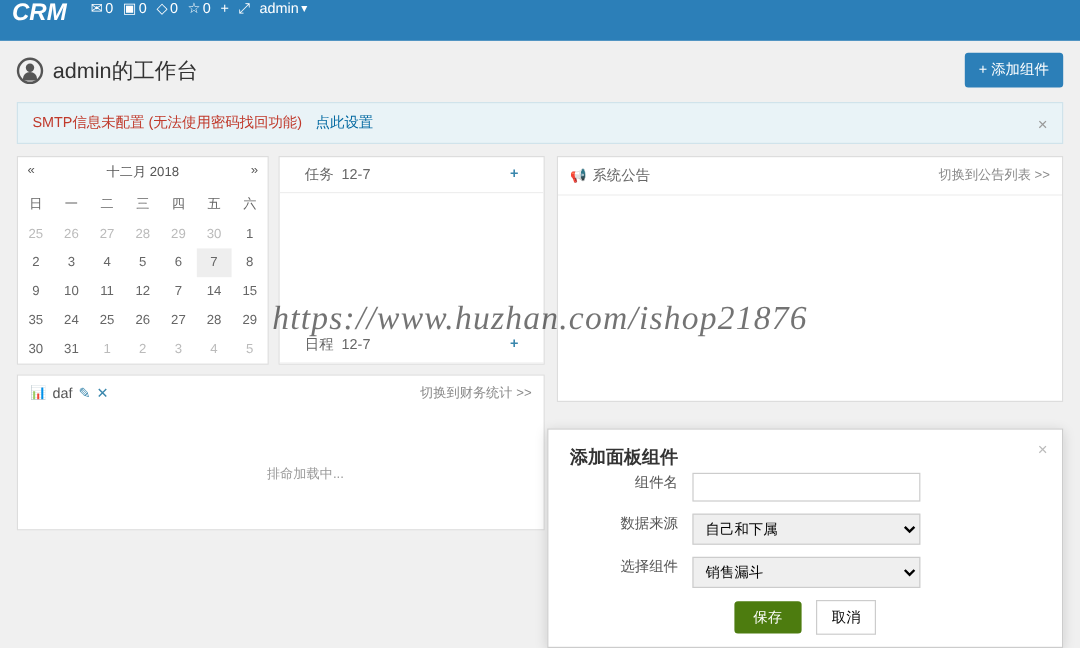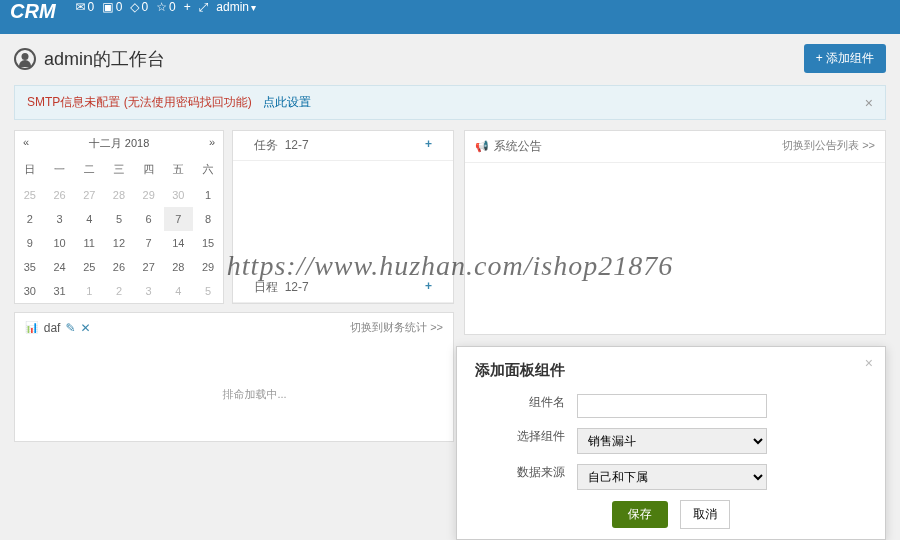--- a/index.html
+++ b/index.html
@@ -36,21 +36,21 @@
 .cal-table td.today { background: #eee; }
 .task-panel { flex: 1; background: #fff; border: 1px solid #ddd; font-size: 12px; display: flex; flex-direction: column; }
 .task-head { padding: 6px 21px; display: flex; justify-content: space-between; color: #666; border-bottom: 1px solid #eee; }
 .task-body { flex: 1; }
 .daf-panel { background: #fff; border: 1px solid #ddd; height: 130px; }
 .daf-head { padding: 7px 10px; font-size: 12px; display: flex; justify-content: space-between; align-items: center; color: #555; }
 .daf-body { text-align: center; color: #999; font-size: 11px; padding-top: 45px; padding-left: 41px; }
 .announce-panel { background: #fff; border: 1px solid #ddd; height: 205px; }
 .ann-head { padding: 7px 10px; font-size: 12px; display: flex; justify-content: space-between; color: #666; border-bottom: 1px solid #eee; }
 .modal { position: absolute; right: 14px; bottom: 0; width: 430px; background: #fff; border: 1px solid #ccc; box-shadow: 0 2px 10px rgba(0,0,0,0.15); padding: 14px 18px 10px; }
-.modal-title { font-size: 15px; font-weight: bold; color: #333; margin-bottom: 14px; }
+.modal-title { font-size: 15px; font-weight: bold; color: #333; margin-bottom: 3px; }
 .modal-close { position: absolute; top: 8px; right: 12px; color: #bbb; cursor: pointer; font-size: 14px; }
 .form-row { display: flex; align-items: flex-start; margin-bottom: 10px; }
 .form-label { width: 90px; text-align: right; font-size: 12px; color: #555; margin-right: 12px; }
 .form-input, .form-select { width: 190px; padding: 4px 6px; font-size: 12px; border: 1px solid #ccc; }
 .form-actions { text-align: center; margin-top: 8px; }
 .btn-save { background: #4d7c0f; color: #fff; border: none; padding: 5px 16px; font-size: 12px; border-radius: 3px; margin-right: 8px; cursor: pointer; }
 .btn-cancel { background: #fff; border: 1px solid #ccc; padding: 5px 12px; font-size: 12px; cursor: pointer; }
 .watermark { position: absolute; top: 250px; left: 0; width: 100%; text-align: center; font-family: serif; font-size: 28px; font-style: italic; color: rgba(0,0,0,0.55); pointer-events: none; letter-spacing: 1px; }
 .link-muted { color: #888; font-size: 11px; cursor: pointer; }
 .chev { font-size: 10px; }
@@ -205,26 +205,26 @@
 </div>
 
 <div class="modal">
   <span class="modal-close">×</span>
   <div class="modal-title">添加面板组件</div>
   <div class="form-row">
     <label class="form-label">组件名</label>
     <input class="form-input" style="">
   </div>
   <div class="form-row">
+    <label class="form-label">数据来源</label>
+    <select class="form-select"><option>自己和下属</option></select>
+  </div>
+  <div class="form-row">
     <label class="form-label">选择组件</label>
     <select class="form-select"><option>销售漏斗</option></select>
-  </div>
-  <div class="form-row">
-    <label class="form-label">数据来源</label>
-    <select class="form-select"><option>自己和下属</option></select>
   </div>
   <div class="form-actions">
     <button class="btn-save">保存</button>
     <button class="btn-cancel">取消</button>
   </div>
 </div>
 
 <div class="watermark">https://www.huzhan.com/ishop21876</div>
 
 </body></html>

